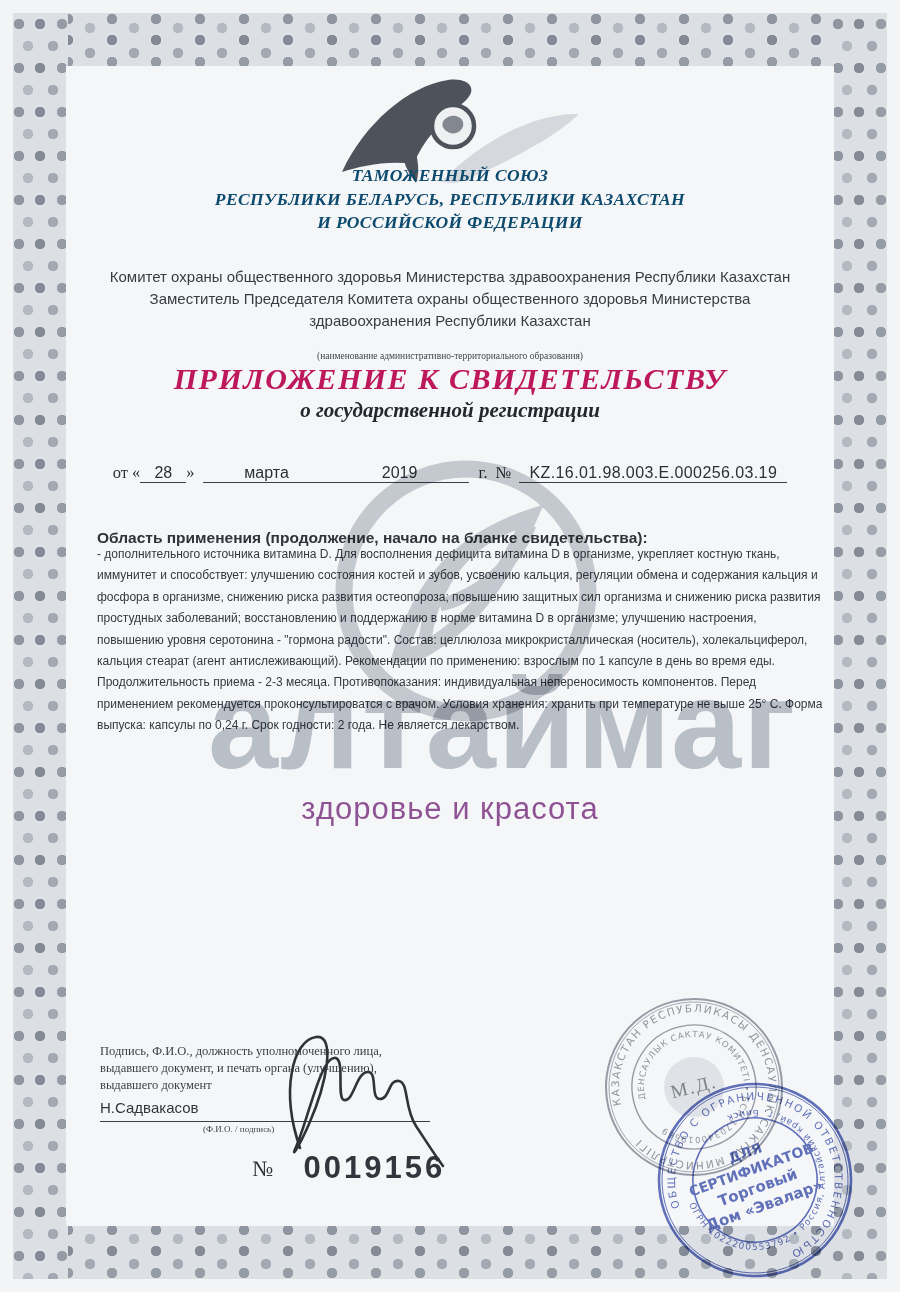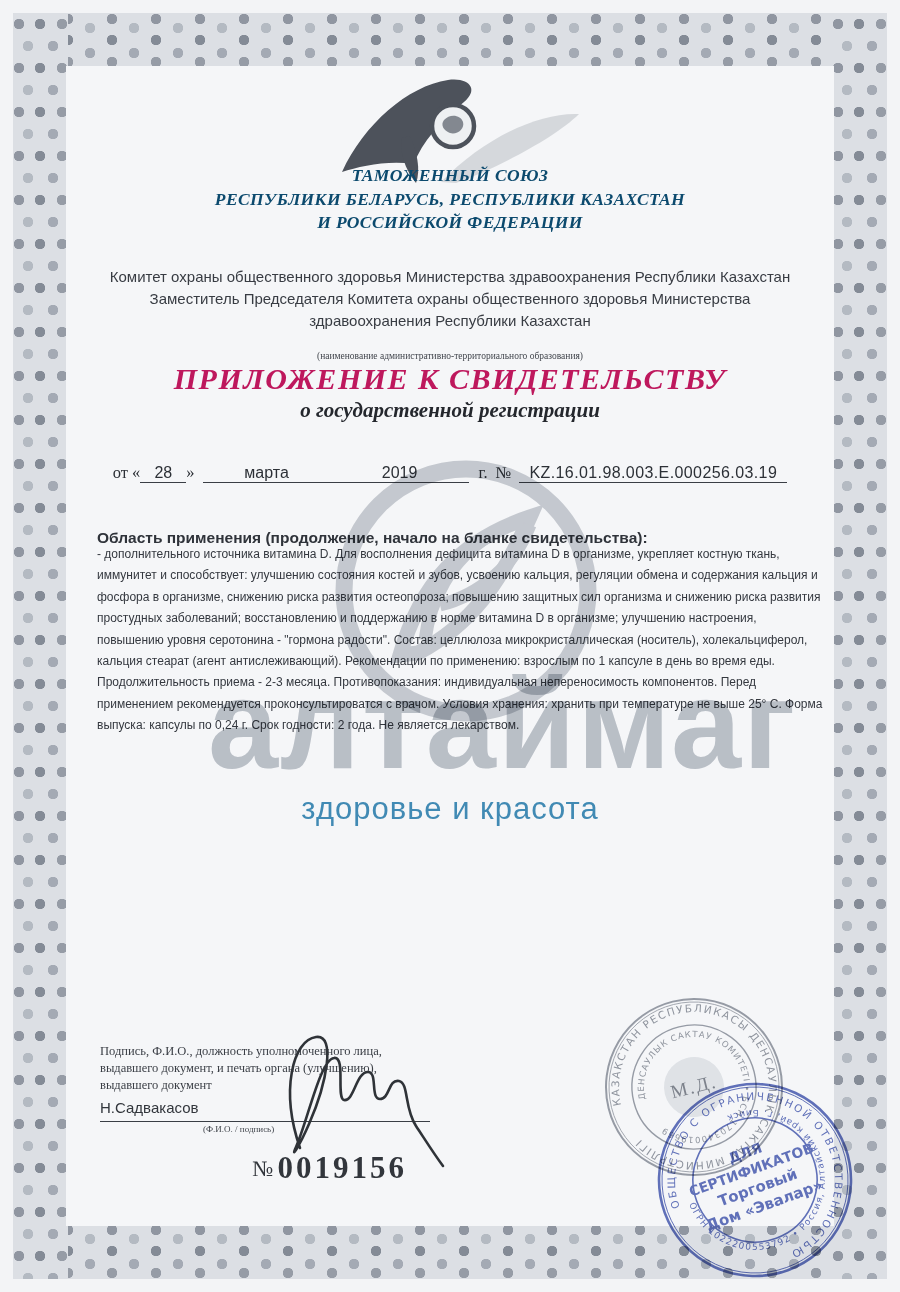--- a/index.html
+++ b/index.html
@@ -47,32 +47,32 @@
   .f-num{min-width:268px;margin-left:8px;letter-spacing:.4px;}
   .gap{display:inline-block;width:8px;}
   .info-note{top:486px;font-size:10.5px;}
   .body-head{top:521px;left:97px;width:730px;font-weight:bold;font-size:15.5px;color:#2f333a;margin-top:8px;}
   .body-par{top:544px;left:97px;width:728px;font-size:12px;line-height:21.4px;color:#34383f;}
   
   .wm{z-index:4;pointer-events:none;mix-blend-mode:multiply;}
   .wm-logo{top:455px;left:330px;width:272px;height:272px;opacity:.5;}
   .wm-brand{top:662px;left:208px;font-size:126px;font-weight:bold;letter-spacing:2px;
             color:#9ba3ad;opacity:.62;line-height:1;}
-  .wm-tagline{top:791px;font-size:31px;color:#0369a1;opacity:.75;letter-spacing:1px;}
+  .wm-tagline{top:791px;font-size:31px;color:#701a75;opacity:.75;letter-spacing:1px;}
   
   .sig-caption{top:1043px;left:100px;font-family:"Liberation Serif",serif;font-size:12.5px;
                line-height:17px;color:#3a3e45;}
   .sig-name{top:1099px;left:100px;font-size:15px;color:#32363c;}
   .sig-line{top:1121px;left:100px;width:330px;border-bottom:1.6px solid #3a3e45;height:0;}
   .sig-note{top:1124px;left:203px;font-size:9px;}
   .sig-svg{top:1028px;left:238px;width:210px;height:145px;z-index:5;}
   .serial{top:1150px;left:252px;z-index:3;color:#32363c;}
   .serial .sn-label{font-family:"Liberation Serif",serif;font-size:22px;vertical-align:2px;}
-  .serial .sn-digits{font-family:Liberation Serif, serif;font-size:31px;
-                     letter-spacing:3px;font-weight:600;}
+  .serial .sn-digits{font-family:Liberation Sans, sans-serif;font-size:31px;
+                     letter-spacing:3px;font-weight:600;margin-left:26px;}
   
   .stamp{z-index:5;pointer-events:none;mix-blend-mode:multiply;}
   .stamp-gray{top:993px;left:600px;width:188px;height:188px;opacity:.82;}
   .stamp-blue{top:1078px;left:653px;width:204px;height:204px;opacity:.88;}
 </style>
 </head>
 <body>
 
 <div class="page">
 

